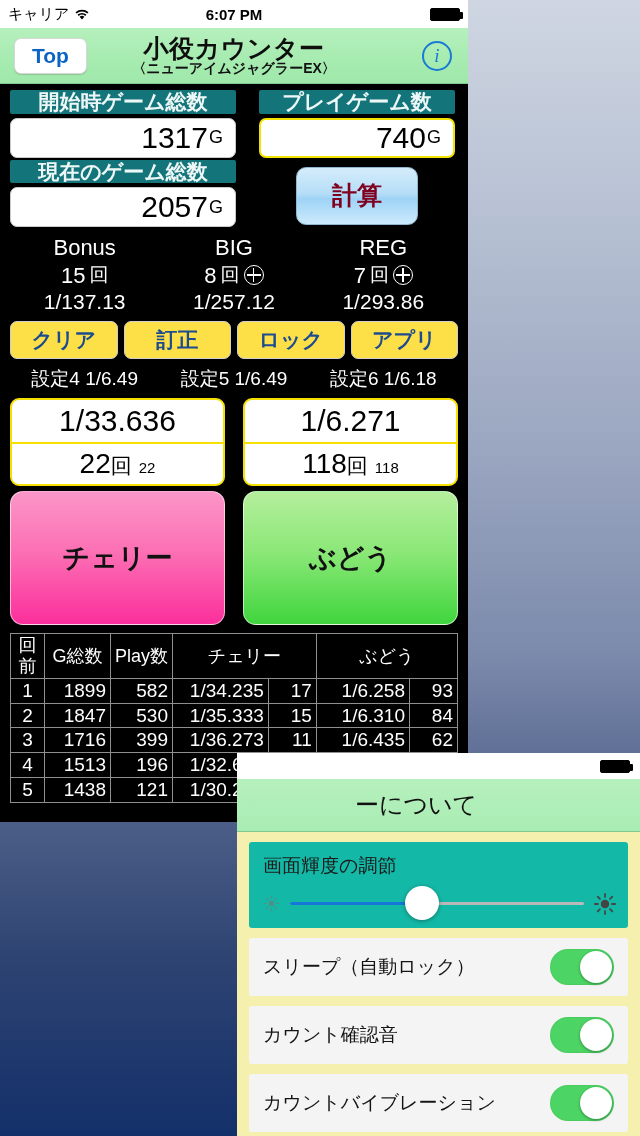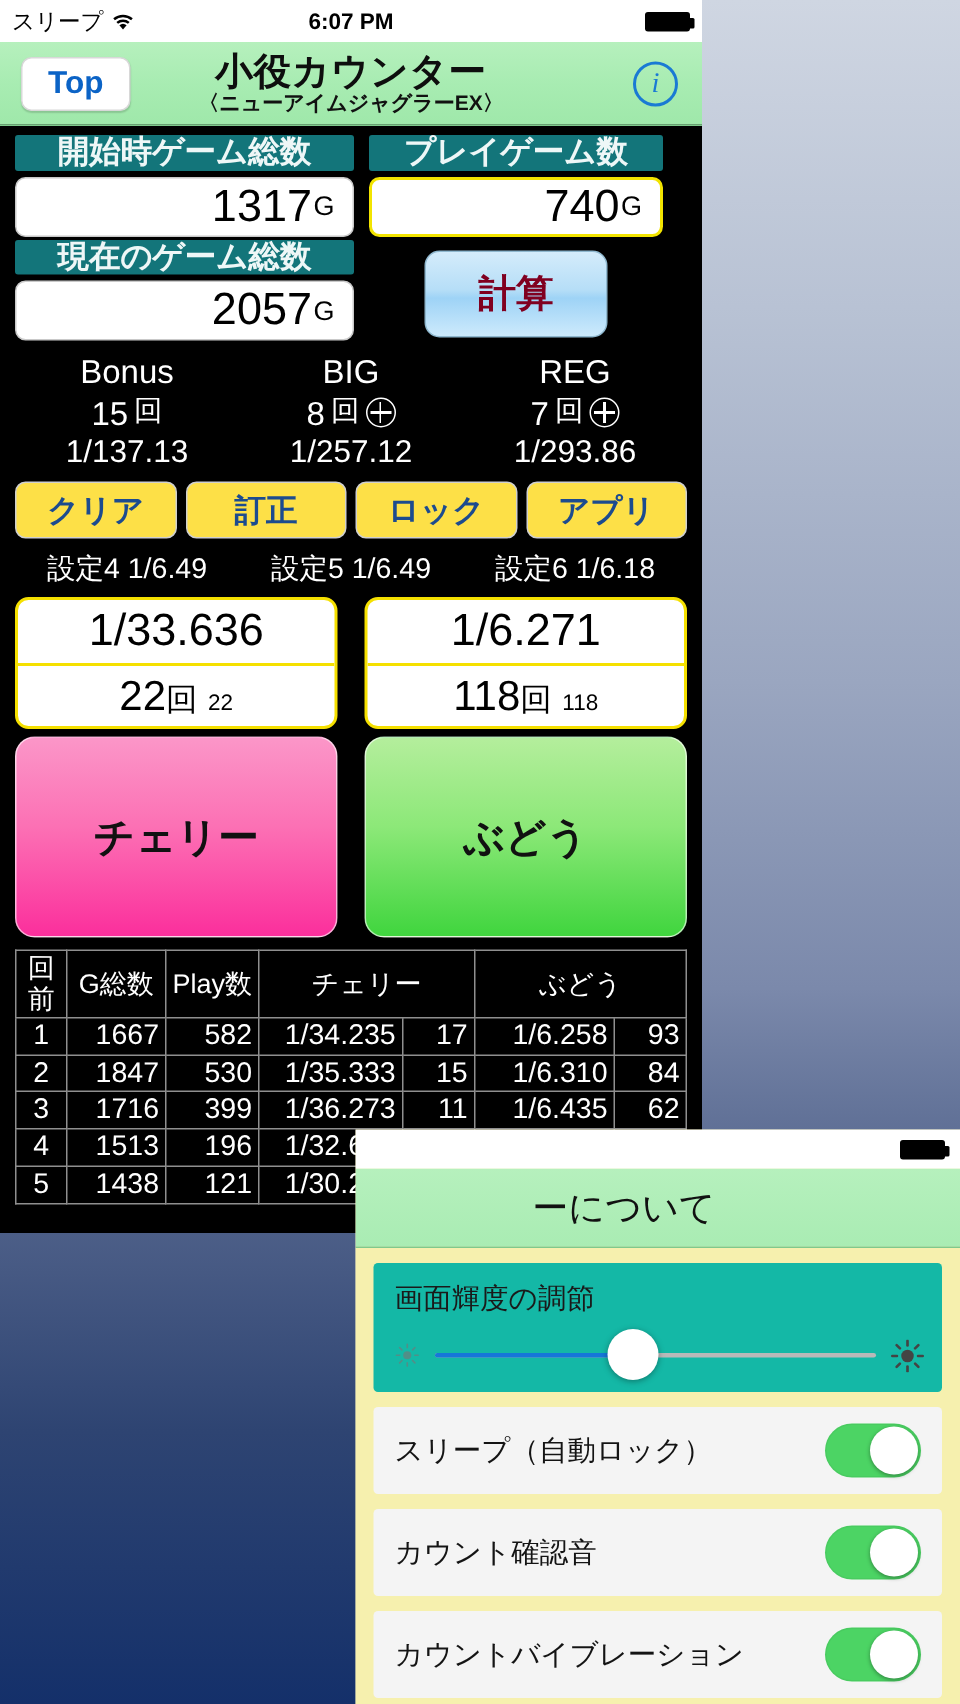--- a/index.html
+++ b/index.html
@@ -63,21 +63,21 @@
     margin-left: auto; margin-right: 16px;
     width: 30px; height: 30px; border-radius: 50%;
     border: 2px solid #1a7ad4; color: #1a7ad4;
     font-size: 19px; font-style: italic; font-family: "Liberation Serif", serif;
     display: flex; align-items: center; justify-content: center;
     background: transparent;
   }
 
   .body1 { background:#000; padding: 6px 10px 0 10px; }
 
-  .gridTop { display: flex; gap: 10px; }
+  .gridTop { display: flex; gap: 23px; }
   .colA { width: 226px; }
   .colB { width: 196px; }
 
   .fieldLabel {
     display:block; font-size: 21px; font-weight: bold; color: #eef7f7;
     background: #13757a;
     text-align: center; padding: 0 4px; line-height: 1.12;
     border-radius: 2px;
   }
   .fieldBox {
@@ -210,21 +210,21 @@
     border-radius:50%; background:#fff; box-shadow: 0 1px 3px rgba(0,0,0,.38);
   }
 </style>
 </head>
 <body>
 
 <div id="win1">
 
   <div class="statusbar">
     <div class="sb-left">
-      <span>スリープ</span>
+      <span>キャリア</span>
       <span class="wifi">
         <svg width="16" height="13" viewBox="0 0 16 13">
             <path d="M8 11.6 5.6 8.8a3.7 3.7 0 0 1 4.8 0L8 11.6z" fill="#000"></path>
             <path d="M3.6 6.6a6.8 6.8 0 0 1 8.8 0l-1.1 1.3a5.1 5.1 0 0 0-6.6 0L3.6 6.6z" fill="#000"></path>
             <path d="M1.5 4.2a10 10 0 0 1 13 0l-1.1 1.3a8.3 8.3 0 0 0-10.8 0L1.5 4.2z" fill="#000"></path>
           </svg>
       </span>
     </div>
     <div class="sb-time">6:07 PM</div>
     <div class="sb-right">
@@ -351,21 +351,21 @@
           <th style="width:34px">回前</th>
           <th style="width:66px">G総数</th>
           <th style="width:62px">Play数</th>
           <th colspan="2" style="width:148px">チェリー</th>
           <th colspan="2" style="width:148px">ぶどう</th>
         </tr>
       </thead>
       <tbody>
         <tr>
           <td class="c">1</td>
-          <td>1667</td>
+          <td>1899</td>
           <td>582</td>
           <td>1/34.235</td>
           <td style="width:48px">17</td>
           <td>1/6.258</td>
           <td style="width:48px">93</td>
         </tr>
         <tr>
           <td class="c">2</td>
           <td>1847</td>
           <td>530</td>

